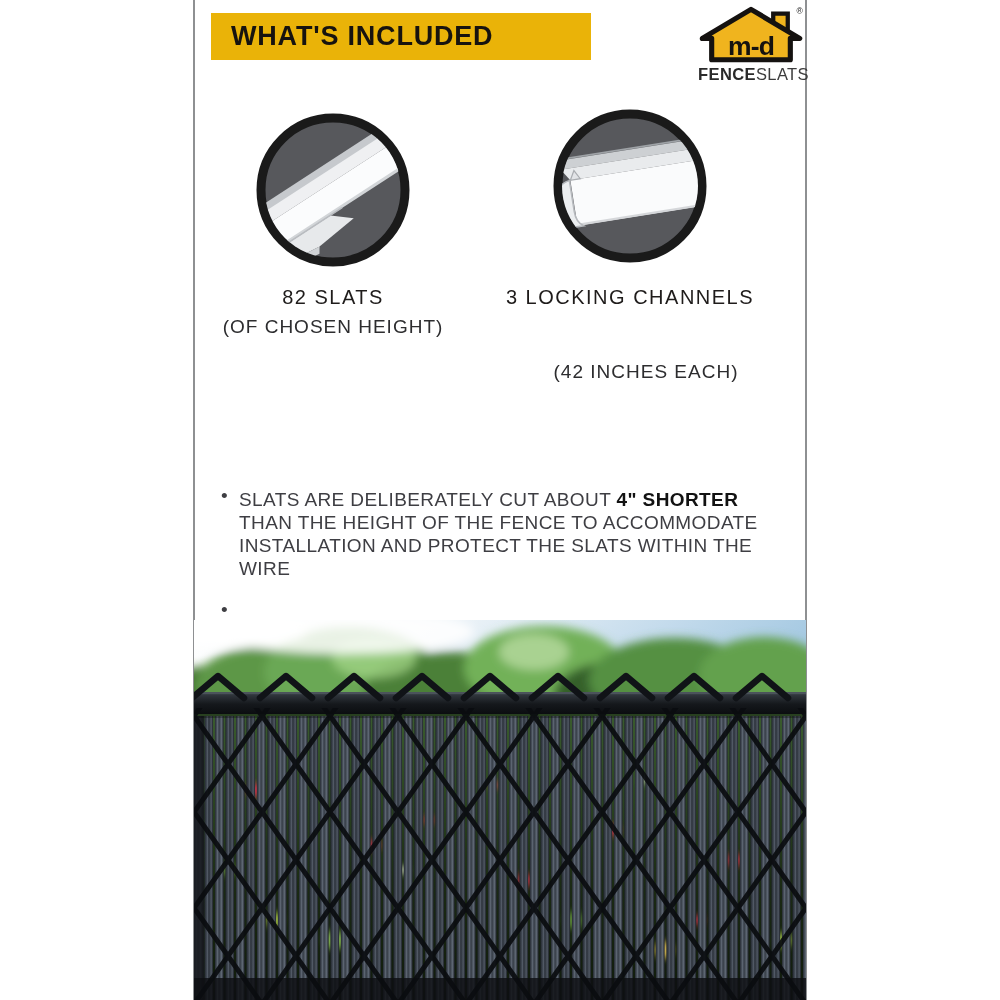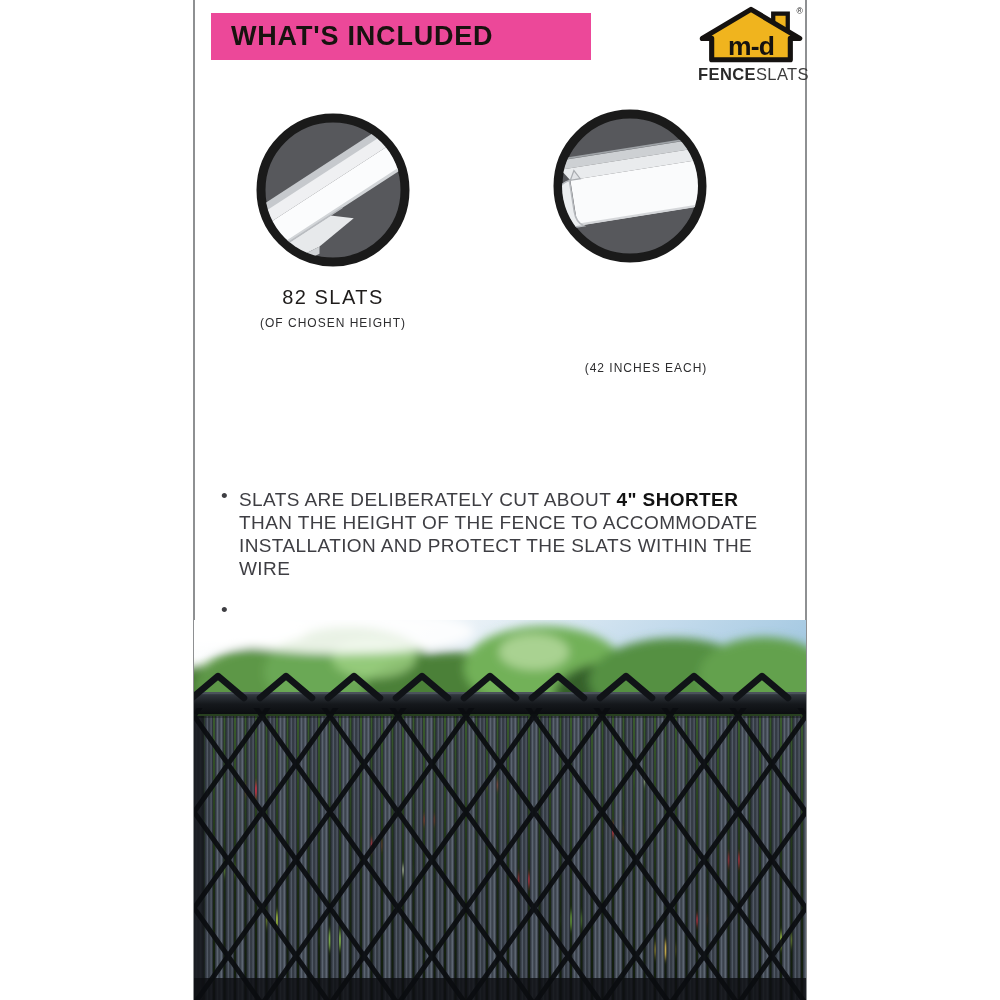--- a/index.html
+++ b/index.html
@@ -3,42 +3,42 @@
 <meta charset="utf-8">
 <style>
   html,body{margin:0;padding:0;background:#ffffff;}
   .canvas{position:relative;width:1000px;height:1000px;background:#ffffff;overflow:hidden;
           font-family:"Liberation Sans", sans-serif;}
   .rule{position:absolute;top:0;bottom:0;width:2px;background:#8e9092;}
   .rule-left{left:193px;}
   .rule-right{left:805px;}
 
   
-  .banner{position:absolute;left:211px;width:380px;background:#ec4899;color:#17130f;
+  .banner{position:absolute;left:211px;width:380px;background:#eab308;color:#17130f;
           font-weight:800;font-size:27px;letter-spacing:0.8px;line-height:47px;
           padding-left:20px;box-sizing:border-box;}
   .banner-top{top:13px;height:47px;}
   .banner-note{top:407px;height:45px;line-height:45px;}
 
   
   .logo{position:absolute;left:698px;top:6px;width:106px;text-align:center;}
   .logo svg{display:block;margin:0 auto;}
   .logo-text{font-size:16.5px;letter-spacing:0.4px;color:#333333;margin-top:1px;white-space:nowrap;}
   .logo-text .b{font-weight:800;color:#2a2a2a;}
   .logo-text .r{font-weight:400;color:#3c3c3c;}
 
   
   .item-circle{position:absolute;width:160px;height:160px;}
   .circle-1{left:253px;top:110px;}
   .circle-2{left:550px;top:106px;}
   .item-title{position:absolute;top:286px;font-weight:400;font-size:20px;letter-spacing:1.5px;
               color:#1f1c1b;text-align:center;white-space:nowrap;}
   .title-1{left:333px;transform:translateX(-50%);}
   .title-2{left:630px;transform:translateX(-50%);}
-  .item-sub{position:absolute;top:316px;font-size:12px;letter-spacing:1px;color:#2d2d2f;
+  .item-sub{position:absolute;top:316px;font-size:19px;letter-spacing:1px;color:#2d2d2f;
             text-align:center;white-space:nowrap;}
   .sub-1{left:333px;transform:translateX(-50%);}
   .sub-2{left:646px;transform:translateX(-50%);margin-top:45px;}
 
   
   .bullets{position:absolute;left:221px;top:484px;width:552px;color:#3e3e43;
            font-size:19px;line-height:23px;letter-spacing:0.4px;}
   .bullet-row{display:flex;margin-bottom:14px;}
   .bullet-row .dot{flex:0 0 14px;color:#3e3e43;}
   .bullet-row p{margin:4px;}
@@ -111,20 +111,21 @@
           <rect x="-58" y="29" width="152" height="2.2" fill="#d5d7da"></rect>
           <path d="M-58,-15 q-13,1 -14,14 l0,19 q0,14 11,14 l9,0 q-7,-5 -7,-15 l0,-32 z" fill="#eceef0" stroke="#b6b9bd" stroke-width="1.6"></path>
           <path d="M-58,-15 l5,-9 l5,9 z" fill="#e2e4e7" stroke="#aaadb1" stroke-width="1.2"></path>
         </g>
       </g>
     </svg>
   </div>
 
   <div class="item-title title-1">82 SLATS</div>
   <div class="item-sub sub-1">(OF CHOSEN HEIGHT)</div>
+  <div class="item-title title-2">3 LOCKING CHANNELS</div>
   <div class="item-sub sub-2">(42 INCHES EACH)</div>
 
 
   <div class="bullets">
     <div class="bullet-row">
       <span class="dot">•</span>
       <p><span>SLATS ARE DELIBERATELY CUT ABOUT </span><strong>4" SHORTER</strong><span> THAN THE HEIGHT OF THE FENCE TO ACCOMMODATE INSTALLATION AND PROTECT THE SLATS WITHIN THE WIRE</span></p>
     </div>
     <div class="bullet-row">
       <span class="dot">•</span>

